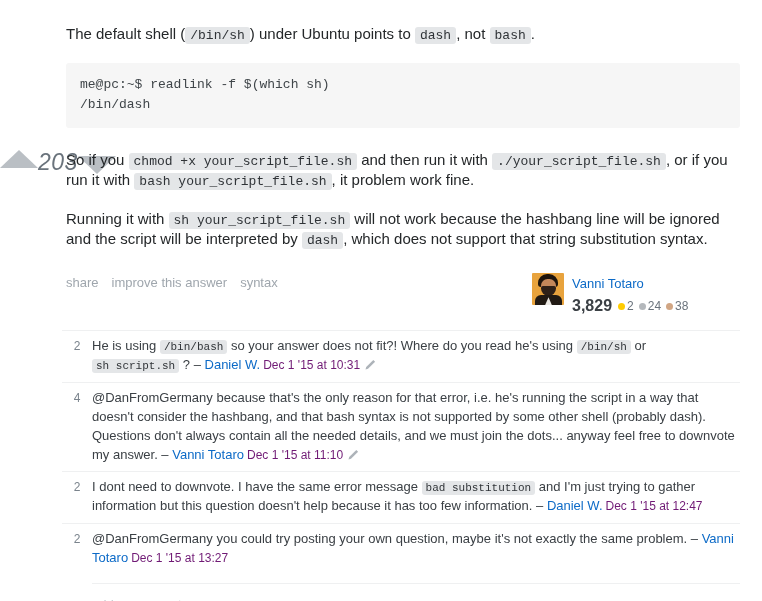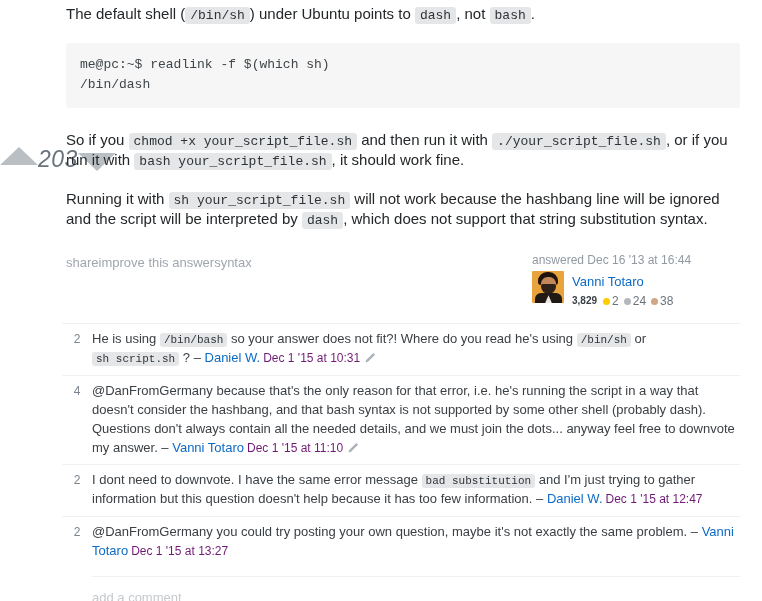--- a/index.html
+++ b/index.html
@@ -62,21 +62,21 @@
   .history-icon {
     margin-top: 14px;
     width: 24px;
     height: 24px;
     cursor: pointer;
   }
 
   
   .post-cell {
     flex: 1 1 auto;
-    padding: 4px 22px 0 4px;
+    padding: 24px 22px 0 4px;
     min-width: 0;
   }
   .post-text {
     font-size: 15px;
     line-height: 1.31;
     color: #242729;
     margin: 0 0 19px 0;
   }
   code.inline {
     font-family: "Liberation Mono", monospace;
@@ -103,20 +103,21 @@
   
   .post-footer {
     display: flex;
     justify-content: space-between;
     align-items: flex-start;
     margin-top: 24px;
     padding-bottom: 6px;
   }
   .post-menu {
     display: flex;
+    gap: 13px;
     font-size: 13px;
     padding-top: 2px;
   }
   .post-menu a {
     color: #9fa6ad;
     text-decoration: none;
     cursor: pointer;
   }
   .user-card {
     width: 208px;
@@ -184,21 +185,21 @@
     cursor: pointer;
   }
   .user-rep-row {
     margin-top: 3px;
     font-size: 12px;
     color: #6a737c;
     display: flex;
     align-items: center;
     gap: 3px;
   }
-  .rep { font-weight: bold; color: #3b4045; margin-right: 3px; font-size: 10px; }
+  .rep { font-weight: bold; color: #3b4045; margin-right: 3px; font-size: 16px; }
   .badge { display: inline-flex; align-items: center; gap: 2px; margin-right: 2px; }
   .dot { width: 7px; height: 7px; border-radius: 50%; display: inline-block; }
   .dot.gold { background: #ffcc01; }
   .dot.silver { background: #b4b8bc; }
   .dot.bronze { background: #d1a684; }
   .badge-count { color: #6a737c; font-size: 12px; }
 
   
   .comments {
     margin-left: 62px;
@@ -276,33 +277,32 @@
     </svg>
   </div>
 
   <div class="post-cell">
 
     <p class="post-text"><span>The default shell (</span><code class="inline">/bin/sh</code><span>) under Ubuntu points to </span><code class="inline">dash</code><span>, not </span><code class="inline">bash</code><span>.</span></p>
 
     <pre class="block"><code>me@pc:~$ readlink -f $(which sh)
 /bin/dash</code></pre>
 
-    <p class="post-text"><span>So if you </span><code class="inline">chmod +x your_script_file.sh</code><span> and then run it with </span><code class="inline">./your_script_file.sh</code><span>, or if you run it with </span><code class="inline">bash your_script_file.sh</code><span>, it should work fine.</span></p>
+    <p class="post-text"><span>So if you </span><code class="inline">chmod +x your_script_file.sh</code><span> and then run it with </span><code class="inline">./your_script_file.sh</code><span>, or if you run it with </span><code class="inline">bash your_script_file.sh</code><span>, it problem work fine.</span></p>
 
     <p class="post-text"><span>Running it with </span><code class="inline">sh your_script_file.sh</code><span> will not work because the hashbang line will be ignored and the script will be interpreted by </span><code class="inline">dash</code><span>, which does not support that string substitution syntax.</span></p>
 
     <div class="post-footer">
       <div class="post-menu">
         <a>share</a>
         <a>improve this answer</a>
         <a>syntax</a>
       </div>
 
       <div class="user-card">
-        <div class="action-time">answered Dec 16 '13 at 16:44</div>
         <div class="user-row">
           <div class="avatar">
             <div class="hair"></div>
             <div class="face"></div>
             <div class="beard"></div>
             <div class="body"></div>
             <div class="collar"></div>
           </div>
           <div class="user-details">
             <a class="user-name">Vanni Totaro</a>

